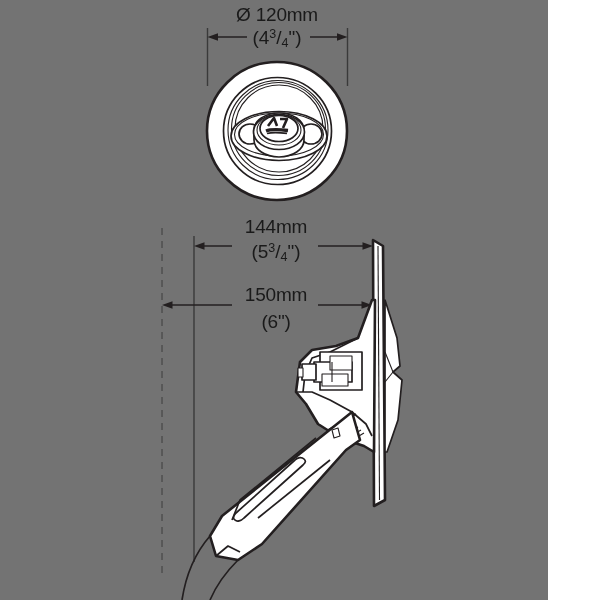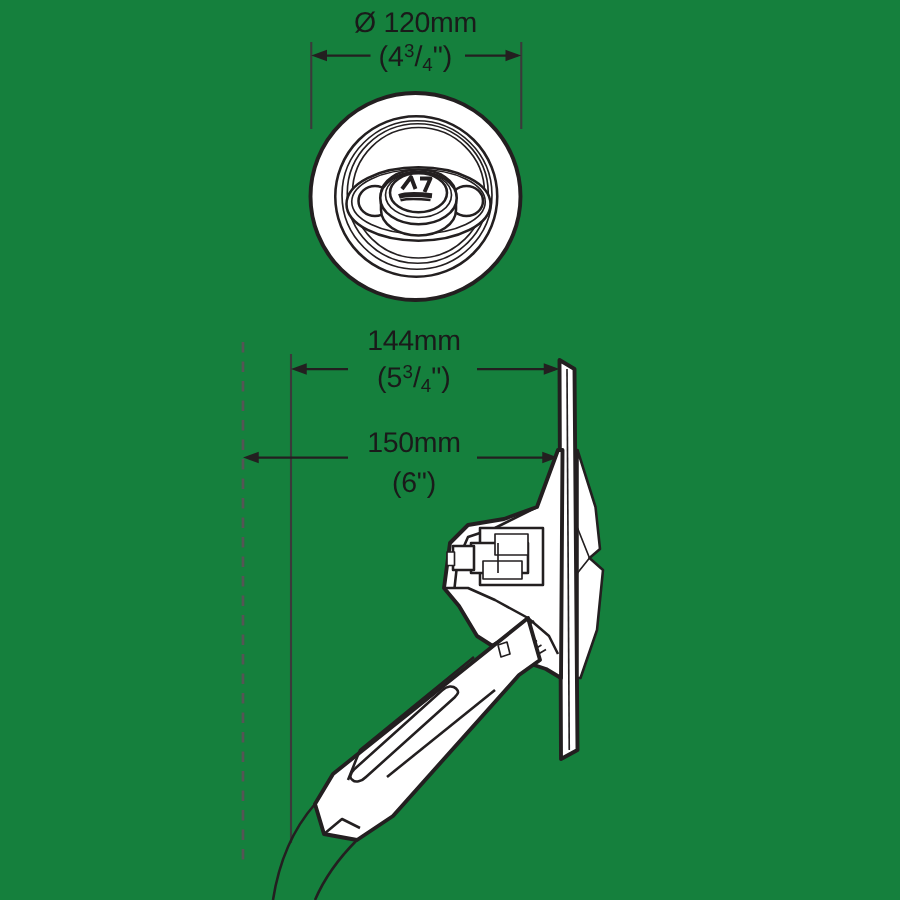--- a/index.html
+++ b/index.html
@@ -6,23 +6,23 @@
   html, body {
     margin: 0;
     padding: 0;
     background: #ffffff;
   }
   body {
     font-family: "Liberation Sans", sans-serif;
   }
   #drawing-root {
     position: relative;
-    width: 600px;
+    width: 548px;
     height: 600px;
-    background: #15803d;
+    background: #737373;
     overflow: hidden;
   }
   #drawing-svg {
     position: absolute;
     left: 0;
     top: 0;
     width: 600px;
     height: 600px;
     display: block;
   }

